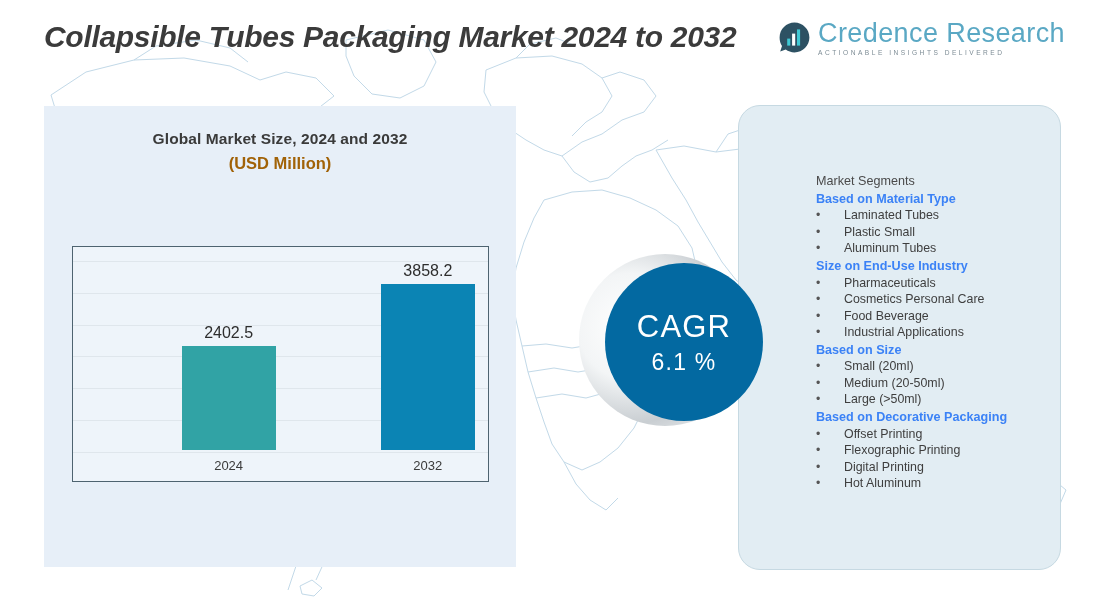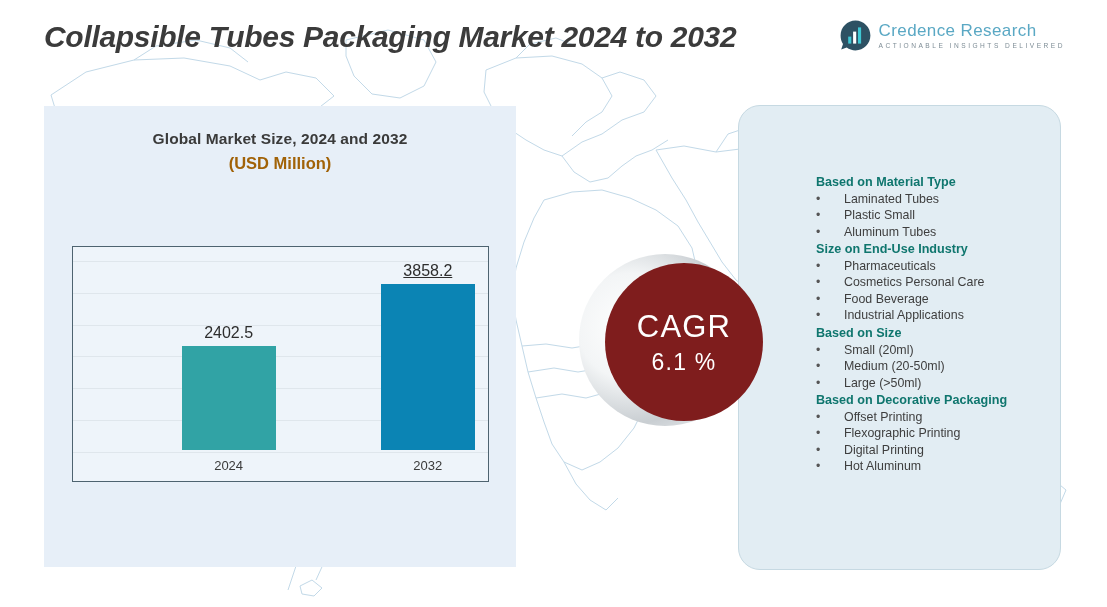--- a/index.html
+++ b/index.html
@@ -45,21 +45,21 @@
     right: 58px;
     top: 19px;
     display: flex;
     align-items: center;
     gap: 7px;
     z-index: 6;
   }
   #brand-logo .logo-mark { flex: 0 0 auto; display:block; }
   .brand-text-wrap { display: flex; flex-direction: column; }
   .brand-name {
-    font-size: 17px;
+    font-size: 27px;
     color: #5aa8c4;
     letter-spacing: 0.4px;
     line-height: 1.05;
   }
   .brand-tagline {
     font-size: 6.6px;
     color: #7d8c95;
     letter-spacing: 2.5px;
     margin-top: 2px;
     text-transform: uppercase;
@@ -150,21 +150,21 @@
     background: radial-gradient(circle at 30% 42%, #ffffff 0%, #f3f5f6 34%, #c9ced2 62%, #eef1f3 86%, #ffffff 100%);
     filter: blur(0.4px);
   }
   #cagr-circle {
     position: absolute;
     left: 29px;
     top: 15px;
     width: 158px;
     height: 158px;
     border-radius: 50%;
-    background: #7f1d1d;
+    background: #0369a1;
     display: flex;
     flex-direction: column;
     align-items: center;
     justify-content: center;
     color: #ffffff;
   }
   #cagr-circle .cagr-title {
     font-size: 31px;
     letter-spacing: 1.2px;
     line-height: 1;
@@ -196,21 +196,21 @@
     z-index: 5;
   }
   .seg-caption {
     font-size: 12.6px;
     color: #4a4a4a;
     line-height: 1.33;
   }
   .seg-head {
     font-size: 12.6px;
     font-weight: bold;
-    color: #0f766e;
+    color: #3b82f6;
     line-height: 1.33;
     margin-top: 1px;
   }
   .seg-item {
     font-size: 12.4px;
     color: #3e3e3e;
     line-height: 1.33;
     display: flex;
   }
   .seg-item .dot {
@@ -300,35 +300,36 @@
         <div class="gridline" style="top: 109.4px;"></div>
         <div class="gridline" style="top: 141.2px;"></div>
         <div class="gridline" style="top: 173px;"></div>
         <div class="gridline" style="top: 204.8px;"></div>
       </div>
     <div id="bars-layer">
         <div class="bar" style="left: 108.625px; width: 94px; height: 104px; background: rgb(49, 163, 165);"></div>
         <div class="bar-label" style="left: 95.625px; width: 120px; bottom: 139px;">2402.5</div>
         <div class="cat-label" style="left: 105.625px; width: 100px; text-align: center;">2024</div>
         <div class="bar" style="left: 307.825px; width: 94px; height: 166px; background: rgb(11, 132, 180);"></div>
-        <div class="bar-label" style="left: 294.825px; width: 120px; bottom: 201px; text-decoration: underline;">3858.2</div>
+        <div class="bar-label" style="left: 294.825px; width: 120px; bottom: 201px;">3858.2</div>
         <div class="cat-label" style="left: 304.825px; width: 100px;">2032</div>
       </div>
   </div>
 
   <div id="cagr-wrap">
     <div id="cagr-glow"></div>
     <div id="cagr-circle">
       <div class="cagr-title">CAGR</div>
       <div class="cagr-value">6.1 %</div>
     </div>
   </div>
 
   <div id="right-panel"></div>
   <div id="segments">
+    <div class="seg-caption">Market Segments</div>
     <div id="segments-groups">
         <div class="seg-head">Based on Material Type</div>
         <div class="seg-item">
           <span class="dot">•</span>
           <span>Laminated Tubes</span>
         </div>
         <div class="seg-item">
           <span class="dot">•</span>
           <span>Plastic Small</span>
         </div>

